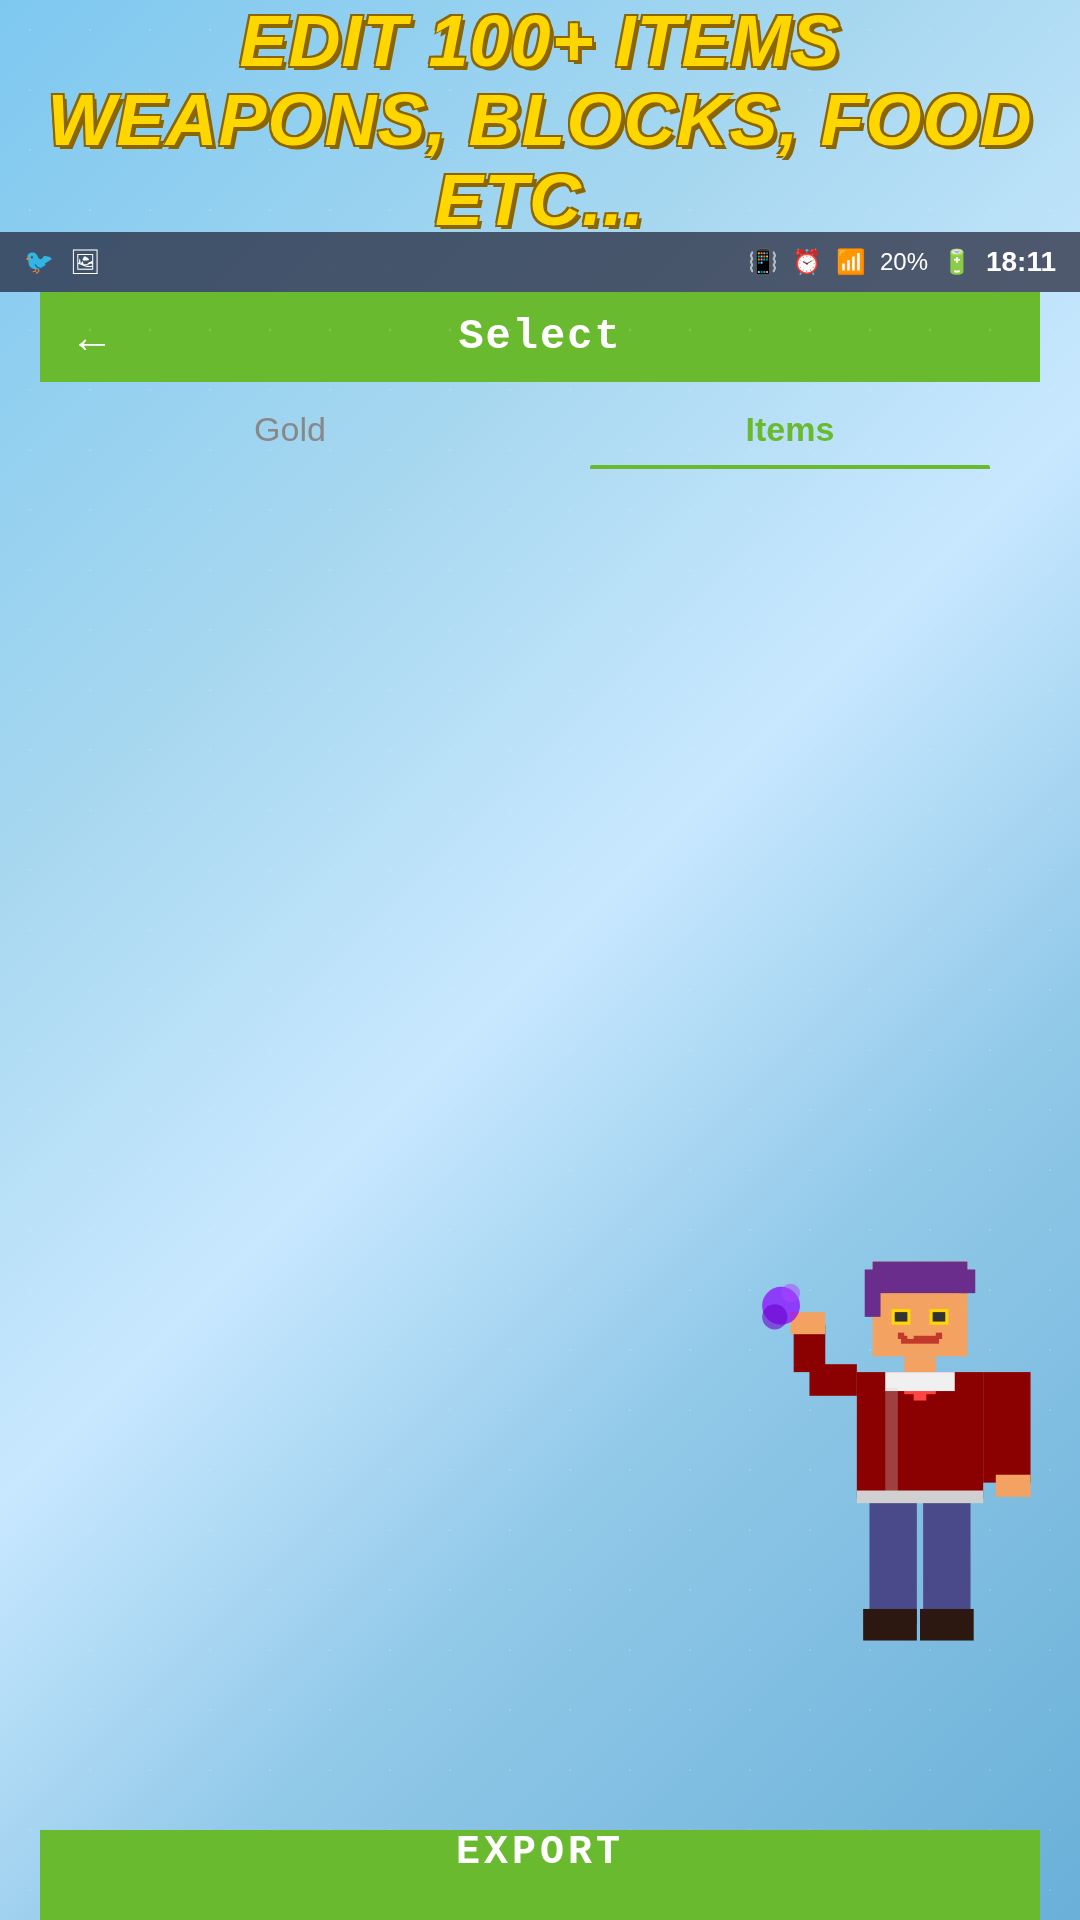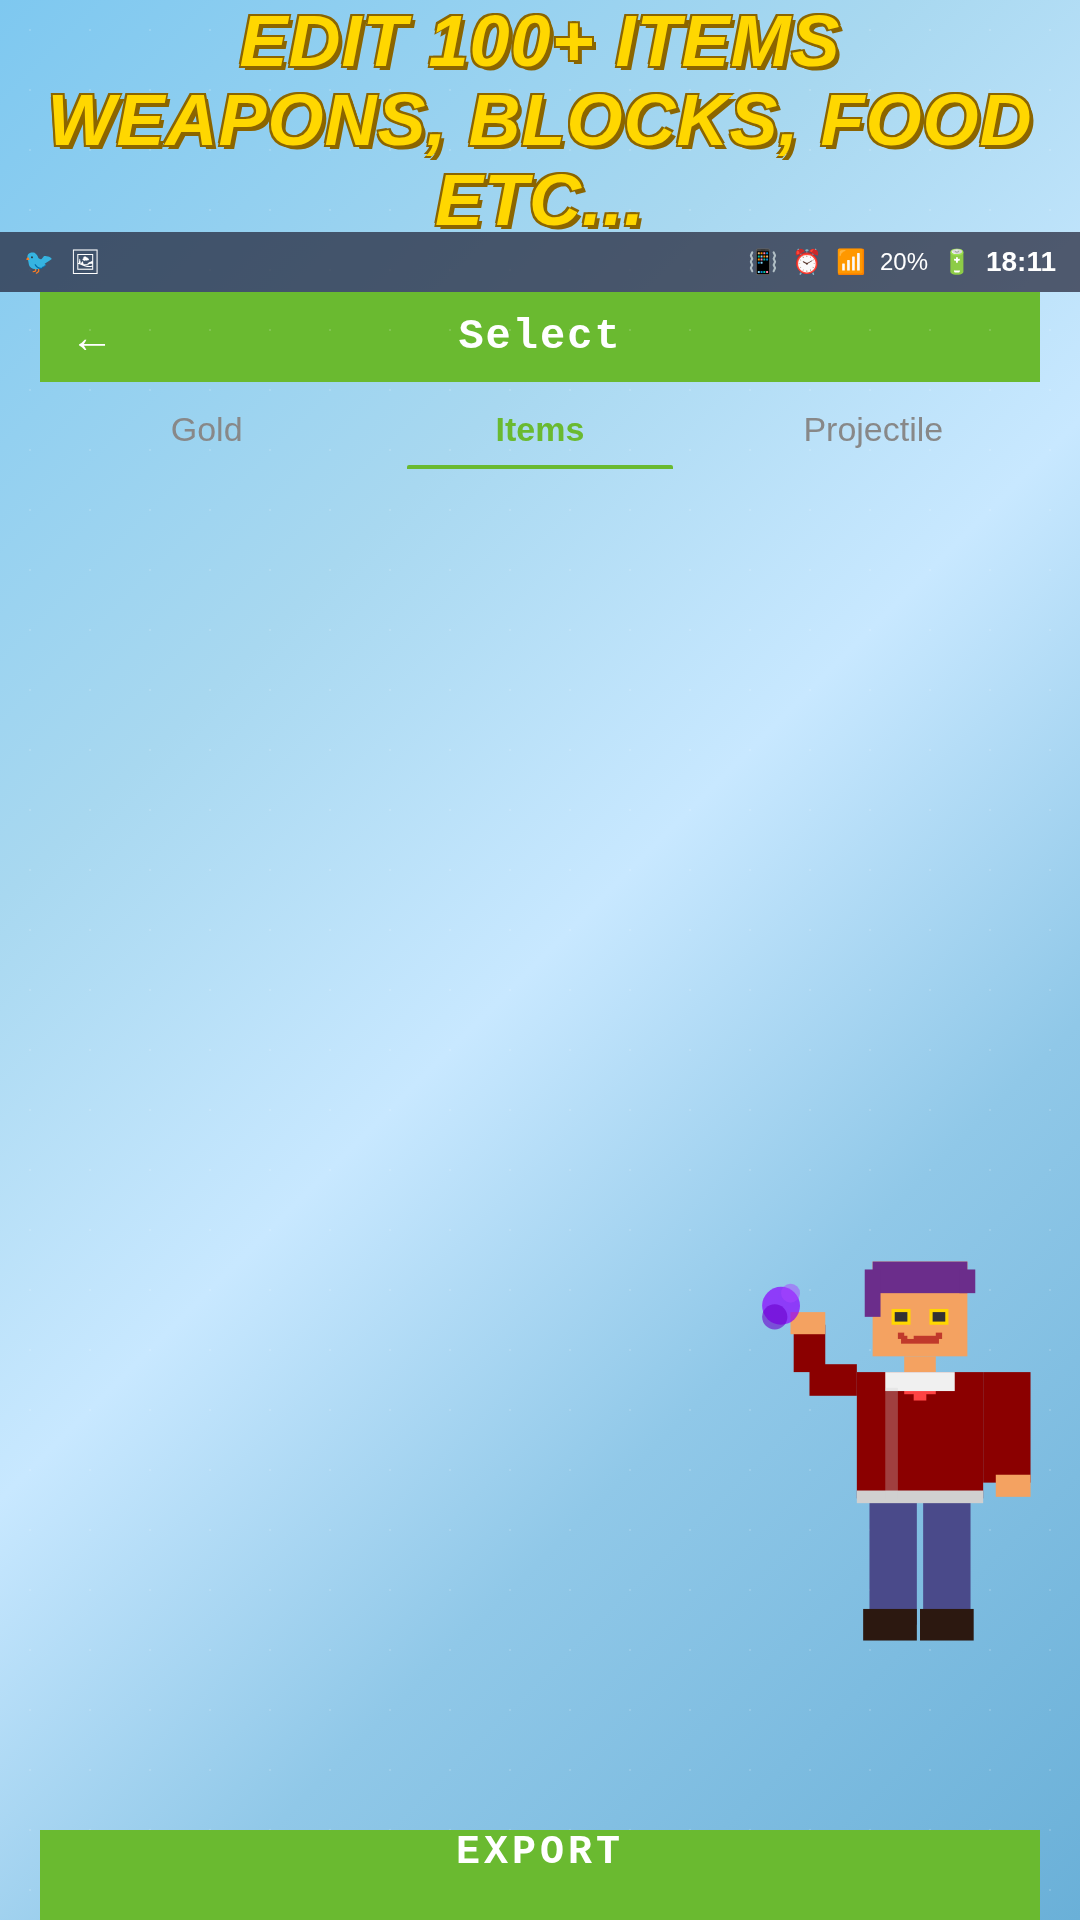--- a/index.html
+++ b/index.html
@@ -319,23 +319,20 @@
       <div class="app-title">Select</div>
     </div>
 
     <div class="tabs-container">
       <div class="tab">
         <span>Gold</span>
       </div>
       <div class="tab active">
         <span>Items</span>
       </div>
-      <div class="tab">
-        <span>Projectile</span>
-      </div>
     </div>
 
     <div class="select-items-btn">
       <span class="select-items-label">Select Items</span>
       <span class="chevron-up">∧</span>
     </div>
 
     <div class="items-list">
 
       <div class="item-row">

